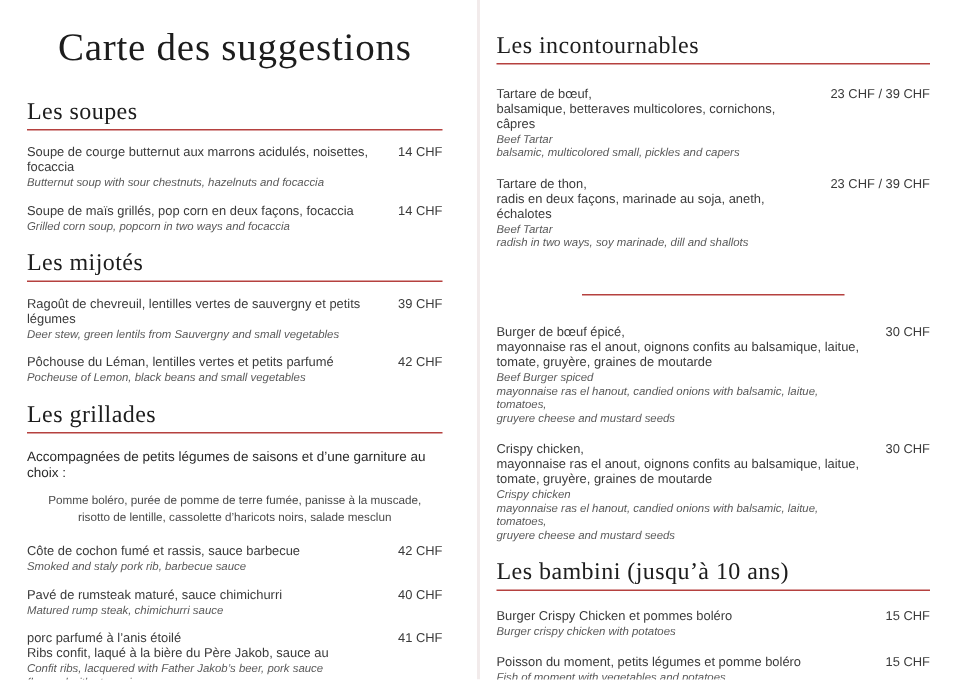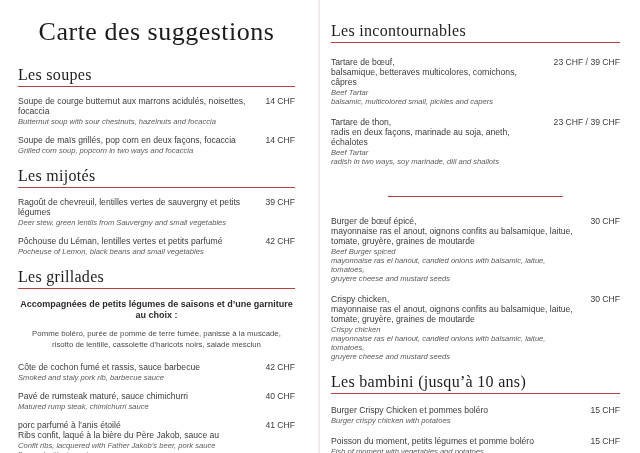--- a/index.html
+++ b/index.html
@@ -83,22 +83,21 @@
     white-space: nowrap;
     padding-left: 10px;
     color: #3a3a3a;
     text-align: right;
   }
 
   .note-bold {
     margin: 10px 0 0;
     font-size: 9px;
     line-height: 11px;
-    font-weight: 700;
-    text-align: center;
+    font-weight: 400;
     color: #2a2a2a;
   }
   .note {
     margin: 7px 10px 0;
     font-size: 7.8px;
     line-height: 11px;
     text-align: center;
     color: #4a4a4a;
   }
 

